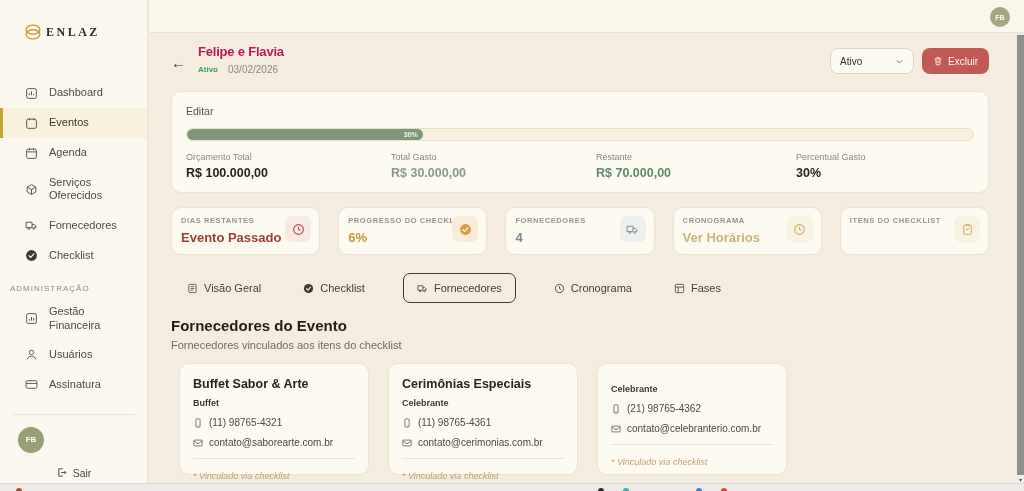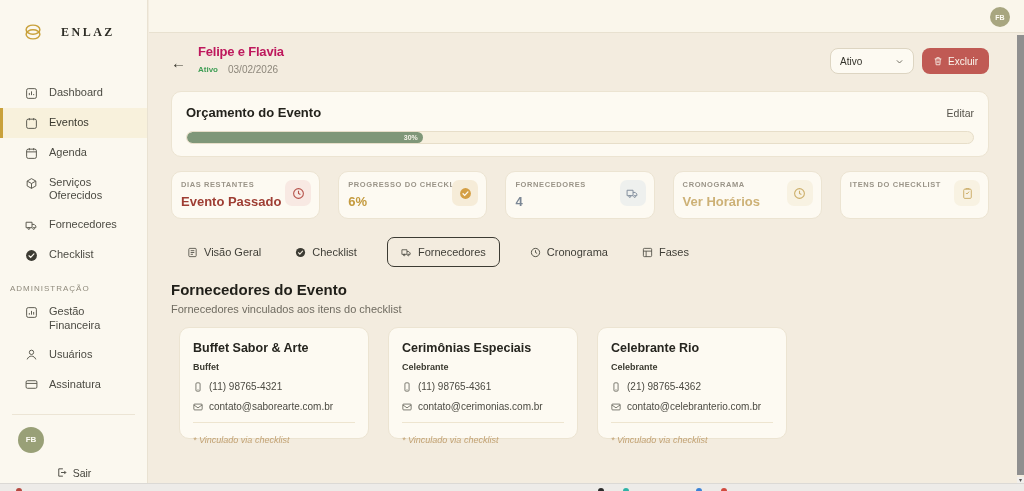--- a/index.html
+++ b/index.html
@@ -3,26 +3,26 @@
 <meta charset="utf-8">
 <style>
   * { margin:0; padding:0; box-sizing:border-box; }
   html,body { width:1024px; height:491px; overflow:hidden; }
   body { font-family:"Liberation Sans", sans-serif; background:#f3ecdf; color:#33322c; }
   .app { position:relative; width:1024px; height:491px; }
 
   
   .sidebar { position:absolute; left:0; top:0; width:148px; height:483px;
     background:#fbf8ef; border-right:1px solid #e9e2d2; padding-top:18px; }
-  .logo { display:flex; align-items:center; gap:17px; padding:0 0 0 22px; height:28px; }
+  .logo { display:flex; align-items:center; gap:2px; padding:0 0 0 22px; height:28px; }
   .logo-rings { width:22px; height:22px; }
   .logo-text { font-family:"Liberation Serif", serif; font-weight:bold; font-size:12px;
     letter-spacing:2.5px; color:#2e2d26; }
   .nav { margin-top:32px; }
-  .nav-item { display:flex; gap:10px; padding:8px 10px 8px 22px;
+  .nav-item { display:flex; align-items:center; gap:10px; padding:8px 10px 8px 22px;
     font-size:11px; color:#4c4b43; cursor:pointer; border-left:3px solid transparent; }
   .nav-item .nicon { flex:0 0 14px; height:14px; color:#5a594f; display:flex; align-items:center; }
   .nav-item.active { background:#f8f1dc; border-left:3px solid #c9a13b; color:#3a392f; }
   .nav-item span.lbl { line-height:1.2; max-width:86px; }
   .admin-label { font-size:8px; letter-spacing:1px; color:#8f8a7c; padding:14px 0 4px 10px; }
   .sidebar-divider { border-top:1px solid #ece5d5; margin:14px 12px 10px 12px; }
   .user-box { display:flex; align-items:center; gap:8px; padding:2px 10px 0 18px; }
   .avatar { width:26px; height:26px; border-radius:50%; background:#99a077; color:#fdfbf3;
     font-size:8px; font-weight:bold; display:flex; align-items:center; justify-content:center; }
   .uname { font-size:9.5px; font-weight:bold; color:#3b3a33; white-space:nowrap; }
@@ -84,21 +84,21 @@
   .stat-value { font-size:13px; font-weight:bold; margin-top:5px; white-space:nowrap; }
   .stat-icon { position:absolute; right:8px; top:8px; width:26px; height:26px; border-radius:7px;
     display:flex; align-items:center; justify-content:center; }
   .stat-icon svg { width:13px; height:13px; }
   .t-red .stat-value { color:#9e3d33; } .t-red .stat-icon { background:#f8e9e3; color:#b5524a; }
   .t-amber .stat-value { color:#c49a3e; } .t-amber .stat-icon { background:#f6ecd8; color:#d49f45; }
   .t-slate .stat-value { color:#7b8795; } .t-slate .stat-icon { background:#eef0ee; color:#7f8c9b; }
   .t-gold .stat-value { color:#cdb176; } .t-gold .stat-icon { background:#f8f2e2; color:#ccae69; }
 
   
-  .tabs-row { display:flex; align-items:center; gap:26px; margin-top:18px; padding-left:12px; }
+  .tabs-row { display:flex; align-items:center; gap:34px; margin-top:18px; padding-left:12px; }
   .tab { display:flex; align-items:center; gap:6px; font-size:11px; color:#3f3e37;
     cursor:pointer; padding:8px 4px; background:none; border:none; font-family:inherit; }
   .tab svg { width:11px; height:11px; color:#4a4940; }
   .tab.active { border:1.5px solid #3c3b33; border-radius:7px; padding:8px 13px; }
 
   
   .section-title { margin-top:14px; font-size:15px; font-weight:bold; color:#201f19; }
   .section-subtitle { margin-top:5px; font-size:11px; color:#6f6b60; }
 
   
@@ -259,26 +259,43 @@
           <svg viewBox="0 0 24 24" fill="none" stroke="currentColor" stroke-width="2">
               <path d="M4 7h16M9 7V4h6v3M6.5 7l1 14h9l1-14M10 11v6M14 11v6"></path>
             </svg>
           <span>Excluir</span>
         </button>
       </div>
     </div>
 
     <section class="card budget-card">
       <div class="budget-head">
-        <span class="budget-title">Orçamento do Evento</span>
         <button class="edit-link">Editar</button>
       </div>
       <div class="progress-track">
         <div class="progress-fill" style="width: 30%;">
           <span>30%</span>
+        </div>
+      </div>
+      <div class="budget-grid">
+        <div>
+          <div class="b-label">Orçamento Total</div>
+          <div class="b-value v-dark">R$ 100.000,00</div>
+        </div>
+        <div>
+          <div class="b-label">Total Gasto</div>
+          <div class="b-value v-muted">R$ 30.000,00</div>
+        </div>
+        <div>
+          <div class="b-label">Restante</div>
+          <div class="b-value v-green">R$ 70.000,00</div>
+        </div>
+        <div>
+          <div class="b-label">Percentual Gasto</div>
+          <div class="b-value v-dark">30%</div>
         </div>
       </div>
     </section>
 
     <div class="stats-row">
       <div class="card stat-card t-red">
         <div class="stat-label">DIAS RESTANTES</div>
         <div class="stat-value">Evento Passado</div>
         <div class="stat-icon">
             <svg viewBox="0 0 24 24" fill="none" stroke="currentColor" stroke-width="2">
@@ -411,21 +428,20 @@
               <rect x="2" y="5" width="20" height="14" rx="2"></rect>
               <path d="M2 7l10 7 10-7"></path>
             </svg>
           <span>contato@cerimonias.com.br</span>
         </div>
         <div class="sup-divider"></div>
         <div class="sup-note">* Vinculado via checklist</div>
       </div>
 
       <div class="card supplier-card">
-        <div class="sup-name">Celebrante Rio</div>
         <div class="sup-cat">Celebrante</div>
         <div class="sup-contact">
           <svg viewBox="0 0 24 24" fill="none" stroke="currentColor" stroke-width="1.8">
               <rect x="7" y="2" width="10" height="20" rx="2.5"></rect>
               <path d="M11 18.5h2"></path>
             </svg>
           <span>(21) 98765-4362</span>
         </div>
         <div class="sup-contact">
           <svg viewBox="0 0 24 24" fill="none" stroke="currentColor" stroke-width="1.8">

